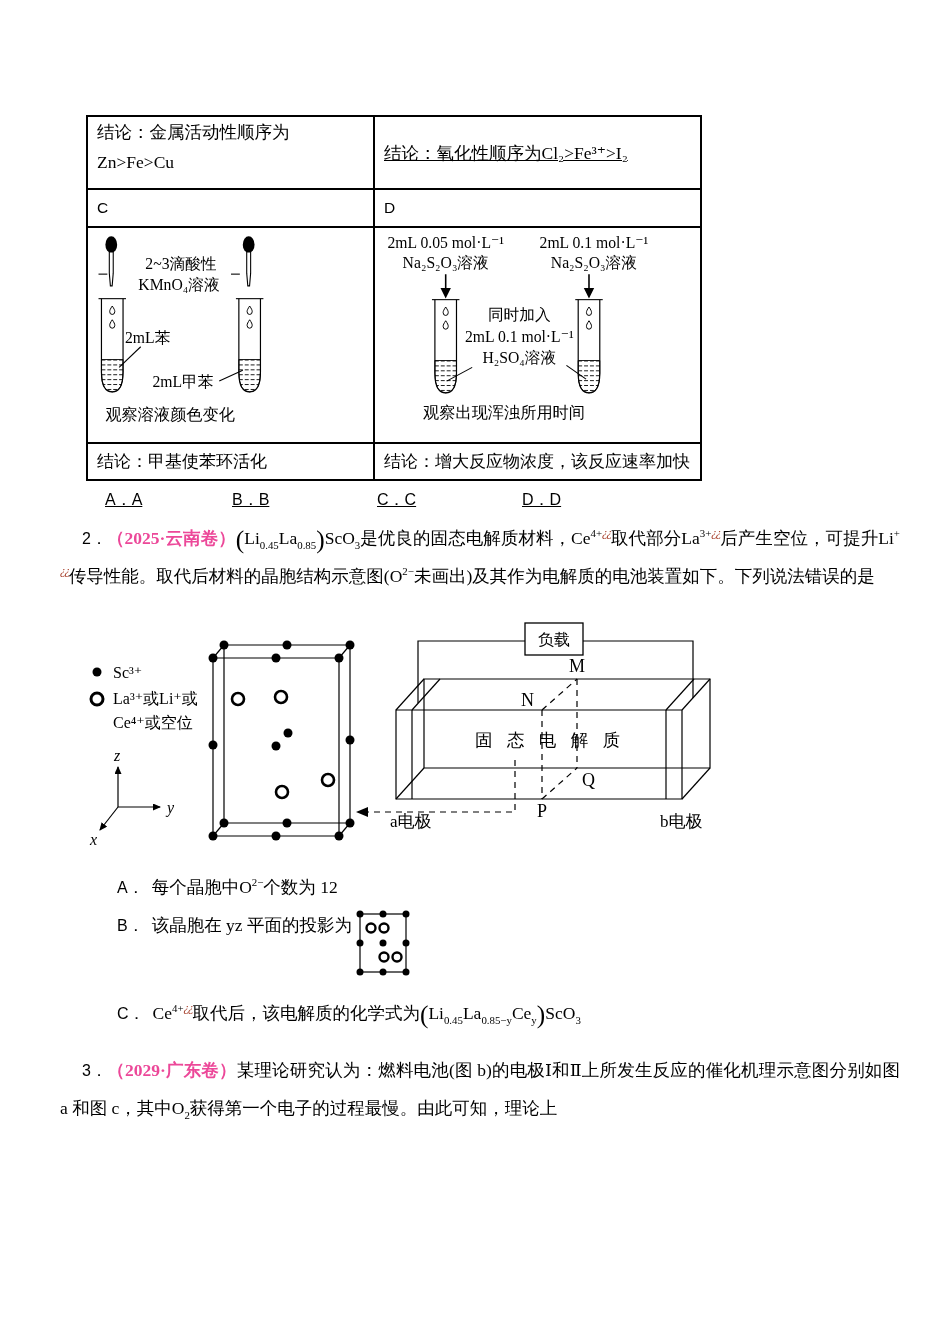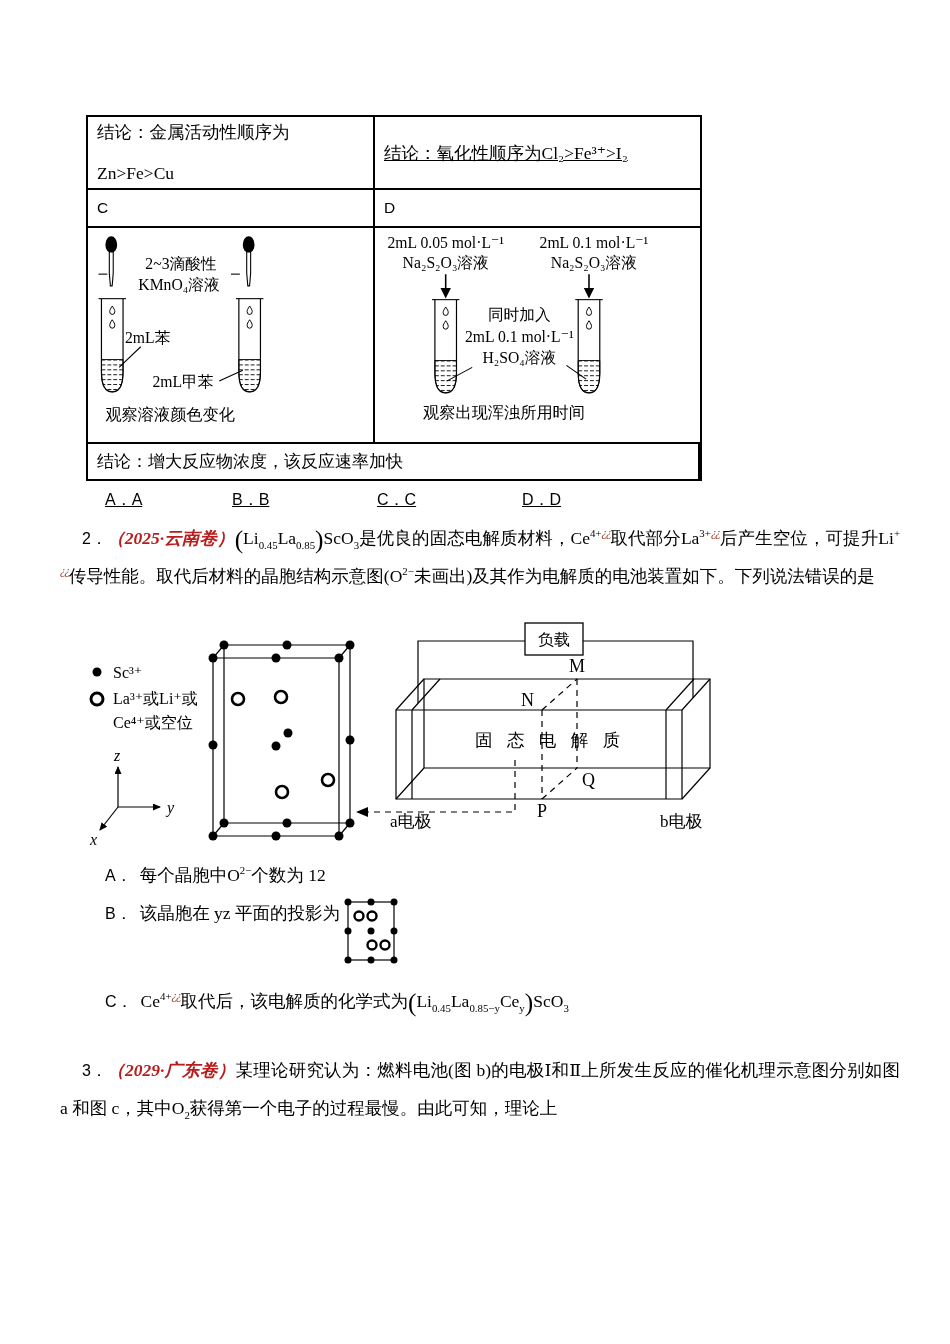--- a/index.html
+++ b/index.html
@@ -11,33 +11,33 @@
   sup.qq{color:#A8432F;font-style:italic;font-family:"DejaVu Serif",serif;font-size:0.58em;letter-spacing:-1px;}
   .tp{font-size:1.45em;vertical-align:-0.14em;font-weight:normal;}
   
   .etable{position:absolute;left:86px;top:115px;width:612px;border:2px solid #000;}
   .trow{display:flex;}
   .trow + .trow{border-top:2px solid #000;}
   .trow > .tc:first-child{width:287px;flex:none;border-right:2px solid #000;}
   .trow > .tc:last-child{flex:1;}
   .tc{padding-left:9px;box-sizing:border-box;}
   .r1 .tc{height:71px;font-size:17.5px;}
-  .r1 .tc.two{display:flex;flex-direction:column;justify-content:space-between;line-height:30px;}
+  .r1 .tc.two{display:flex;flex-direction:column;justify-content:flex-start;line-height:30px;}
   .r1 .tc.one{display:flex;align-items:center;text-decoration:underline;}
   .r2 .tc{height:36px;display:flex;align-items:center;font-size:15.5px;}
   .r3 .tc{height:214px;padding:0;}
   .r4 .tc{height:35px;display:flex;align-items:center;font-size:17px;}
   
   .ansline span{position:absolute;top:490px;font-size:16px;text-decoration:underline;}
   
   .qpara{position:absolute;left:60px;width:840px;font-size:17.5px;line-height:37.5px;
          text-indent:22px;margin:0;text-align:justify;}
   .qnum{font-family:"Liberation Sans","DejaVu Sans",sans-serif;font-size:16px;}
-  .src{color:#b91c1c;font-weight:bold;font-style:italic;}
-  .opt{position:absolute;left:105px;font-size:17.5px;line-height:31px;margin:0;}
+  .src{color:#ec4899;font-weight:bold;}
+  .opt{position:absolute;left:105px;font-size:17.5px;line-height:31px;margin:12px;}
   .olabel{font-family:"Liberation Sans","DejaVu Sans",sans-serif;font-size:16px;margin-right:8px;}
   .optB{display:flex;align-items:flex-start;}
   .optB svg{margin:0 0 12px 4px;flex:none;}
   
   svg{display:block;}
   svg text{font-family:"Liberation Serif","DejaVu Serif",serif;fill:#000;}
   .ln{stroke:#000;stroke-width:1.2;fill:none;}
   .lnthin{stroke:#000;stroke-width:1.1;fill:none;}
   .dash{stroke:#000;stroke-width:1.2;fill:none;stroke-dasharray:6 5;}
 </style>
@@ -142,20 +142,21 @@
           <text x="146" y="94" font-size="16" text-anchor="middle">同时加入</text>
           <text x="146" y="116" font-size="16" text-anchor="middle">2mL 0.1 mol·L⁻¹</text>
           <text x="146" y="138" font-size="16" text-anchor="middle">H₂SO₄溶液</text>
           <line x1="98" y1="142" x2="72" y2="156" class="lnthin"></line>
           <line x1="194" y1="140" x2="214" y2="154" class="lnthin"></line>
           <text x="48" y="194" font-size="16.5">观察出现浑浊所用时间</text>
         </svg>
       </div>
     </div>
     <div class="trow r4">
+      <div class="tc">结论：甲基使苯环活化</div>
       <div class="tc">结论：增大反应物浓度，该反应速率加快</div>
     </div>
   </div>
 
   <div class="ansline sans">
     <span style="left:105px">A．A</span>
     <span style="left:232px">B．B</span>
     <span style="left:377px">C．C</span>
     <span style="left:522px">D．D</span>
   </div>

